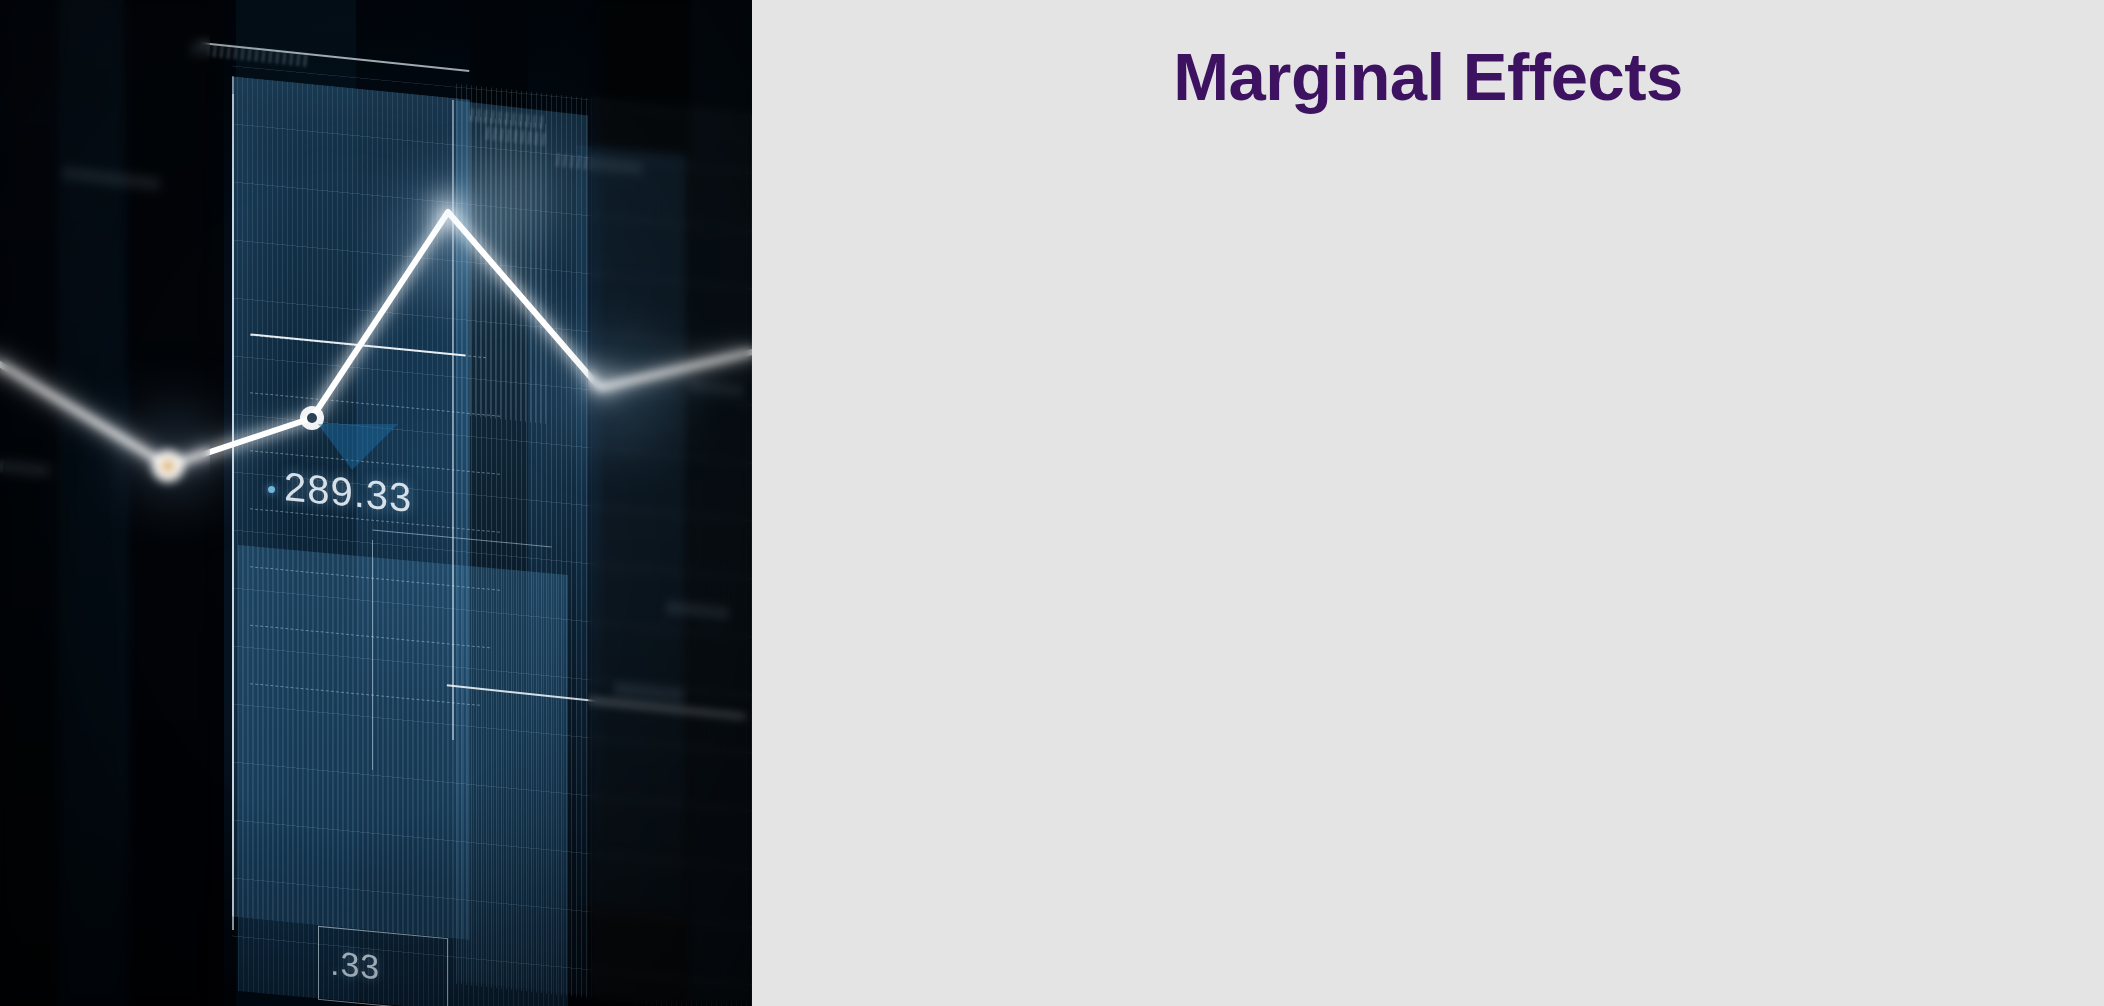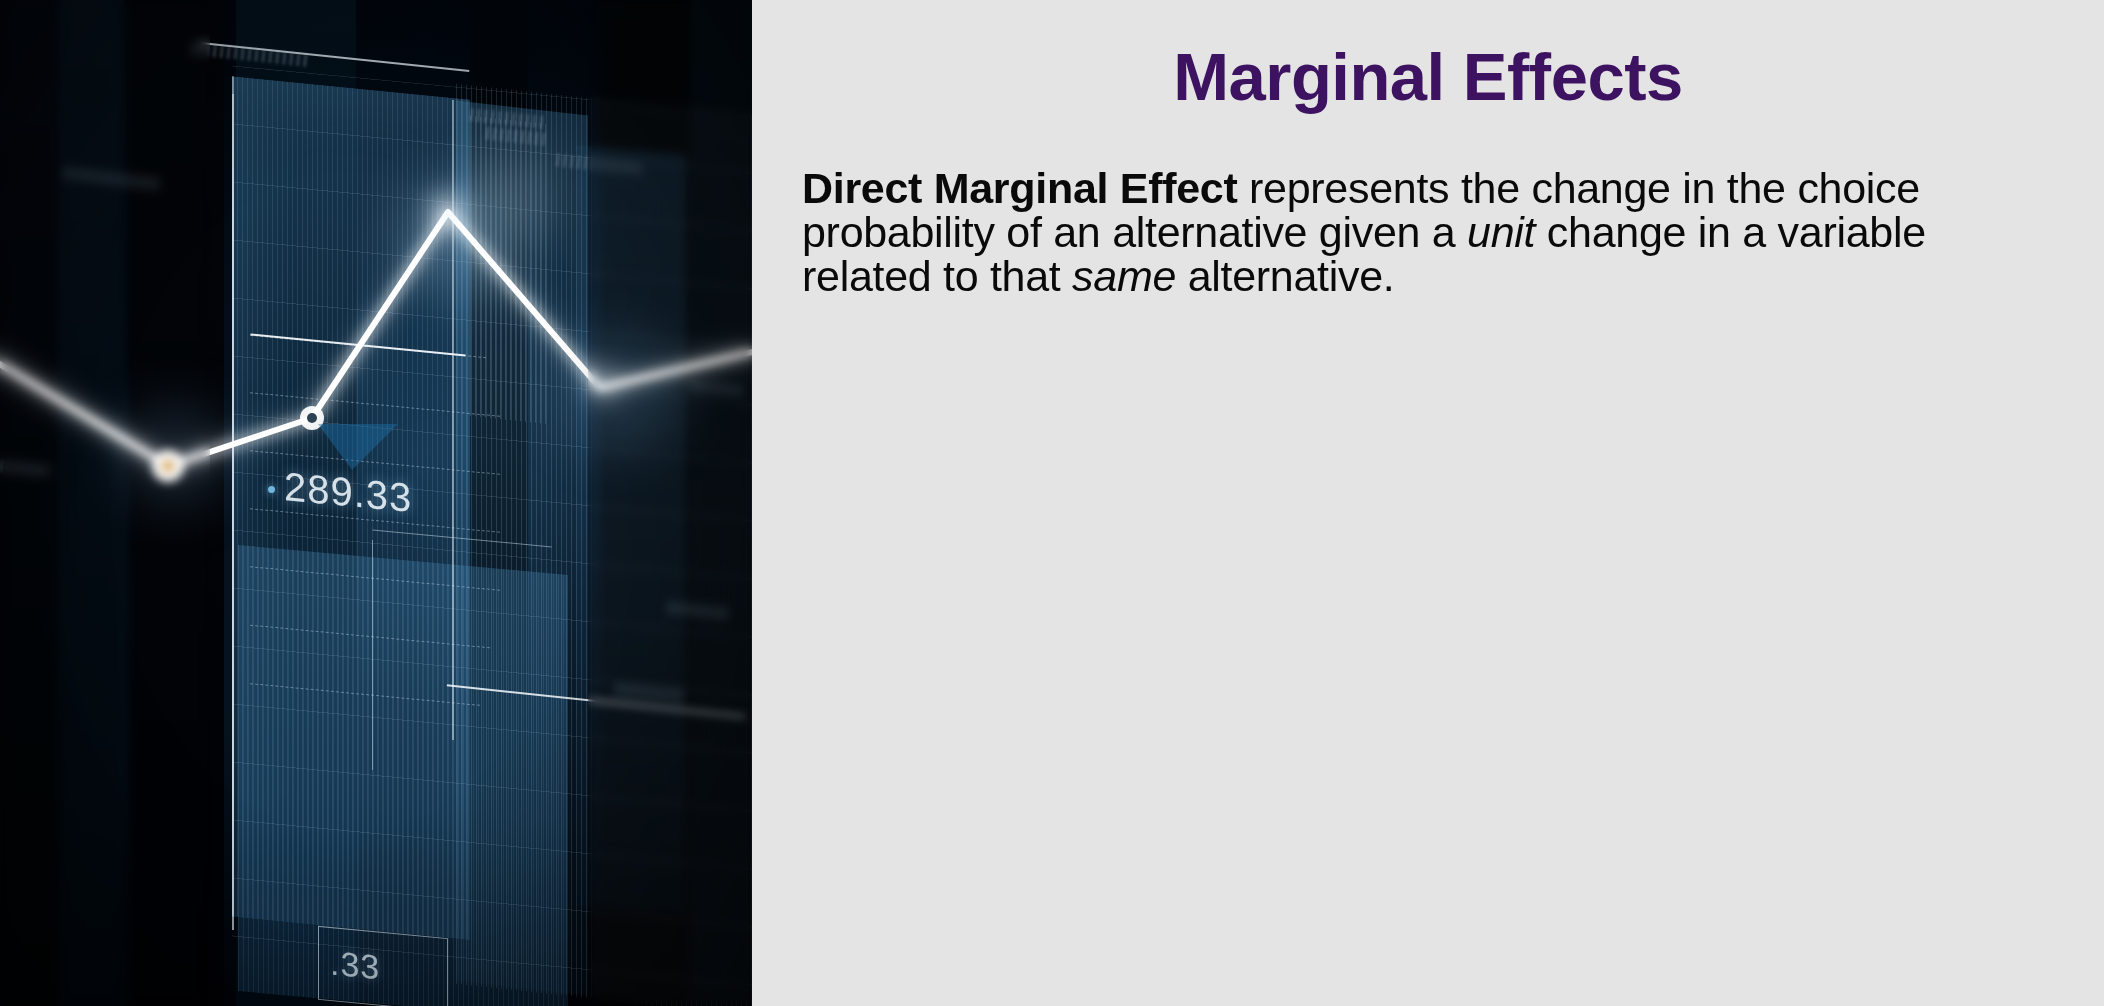--- a/index.html
+++ b/index.html
@@ -298,18 +298,17 @@
     <div class="lyr blur-right"></div>
     <div class="lyr vig"></div>
   </div>
 
   <div id="panel" style="background: rgb(228, 228, 228);">
 
     <h1 id="title" style="color: rgb(61, 18, 96);">Marginal Effects</h1>
 
     <div class="body-wrap">
 
-      <p class="para"><b>Direct Marginal Effect</b><span> represents the change in the choice probability of an alternative given a </span><i>unit</i><span> change in a variable related to that </span><i>same</i><span> alternative.</span></p>
 
 
     </div>
   </div>
 </div>
 
 </body></html>

